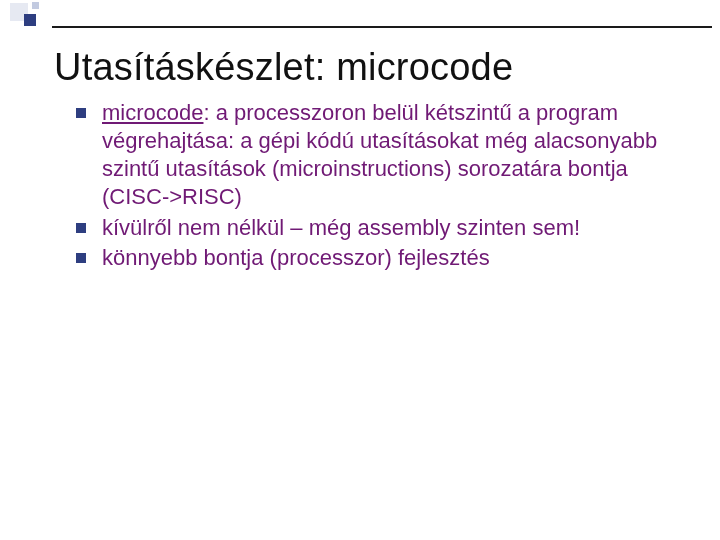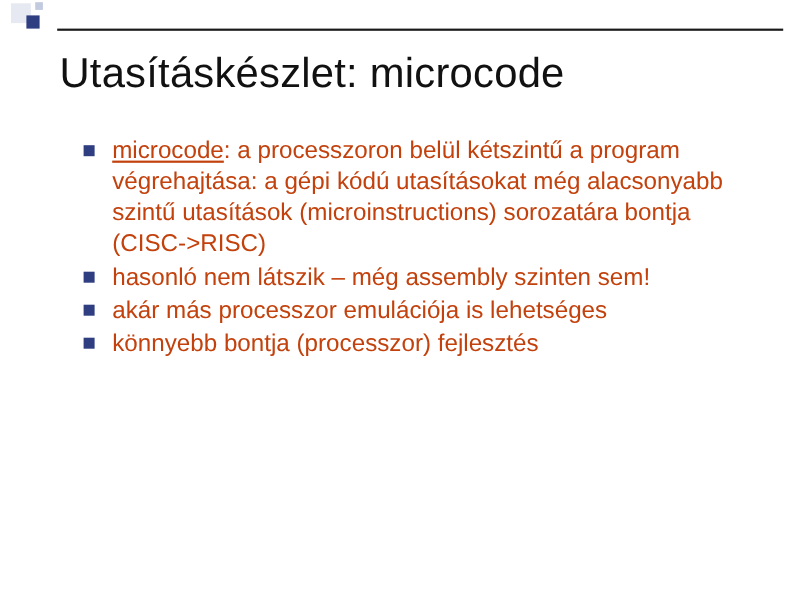--- a/index.html
+++ b/index.html
@@ -33,32 +33,32 @@
     height: 2px;
     background: #1a1a1a;
   }
   .slide {
     padding: 46px 34px 20px 54px;
   }
   .title {
     font-size: 38px;
     font-weight: 400;
     color: #111;
-    margin-bottom: 34px;
+    margin-bottom: 10px;
     letter-spacing: 0.2px;
   }
   ul.bullets {
     list-style: none;
     padding-left: 22px;
   }
   ul.bullets > li {
     position: relative;
     font-size: 22px;
     line-height: 1.28;
-    color: #c2410c;
+    color: #701a75;
     margin-bottom: 2px;
     padding-left: 26px;
   }
   ul.bullets > li::before {
     content: "";
     position: absolute;
     left: 0;
     top: 9px;
     width: 10px;
     height: 10px;
@@ -77,22 +77,19 @@
 <div class="top-rule"></div>
 
 <div class="slide">
   <h1 class="title">Utasításkészlet: microcode</h1>
 
   <ul class="bullets">
     <li>
       <span class="u">microcode</span><span>: a processzoron belül kétszintű a program végrehajtása: a gépi kódú utasításokat még alacsonyabb szintű utasítások (microinstructions) sorozatára bontja (CISC-&gt;RISC)</span>
     </li>
     <li>
-      <span>hasonló nem látszik – még assembly szinten sem!</span>
-    </li>
-    <li>
-      <span>akár más processzor emulációja is lehetséges</span>
+      <span>kívülről nem nélkül – még assembly szinten sem!</span>
     </li>
     <li>
       <span>könnyebb bontja (processzor) fejlesztés</span>
     </li>
   </ul>
 </div>
 
 </body></html>

